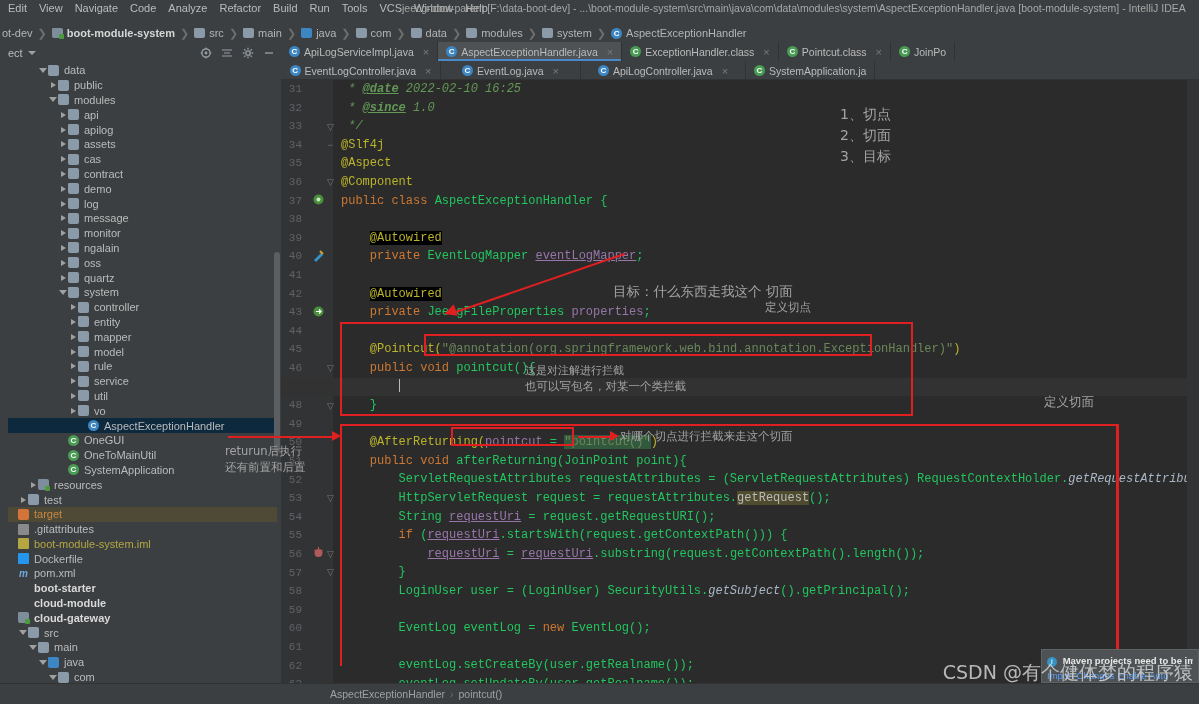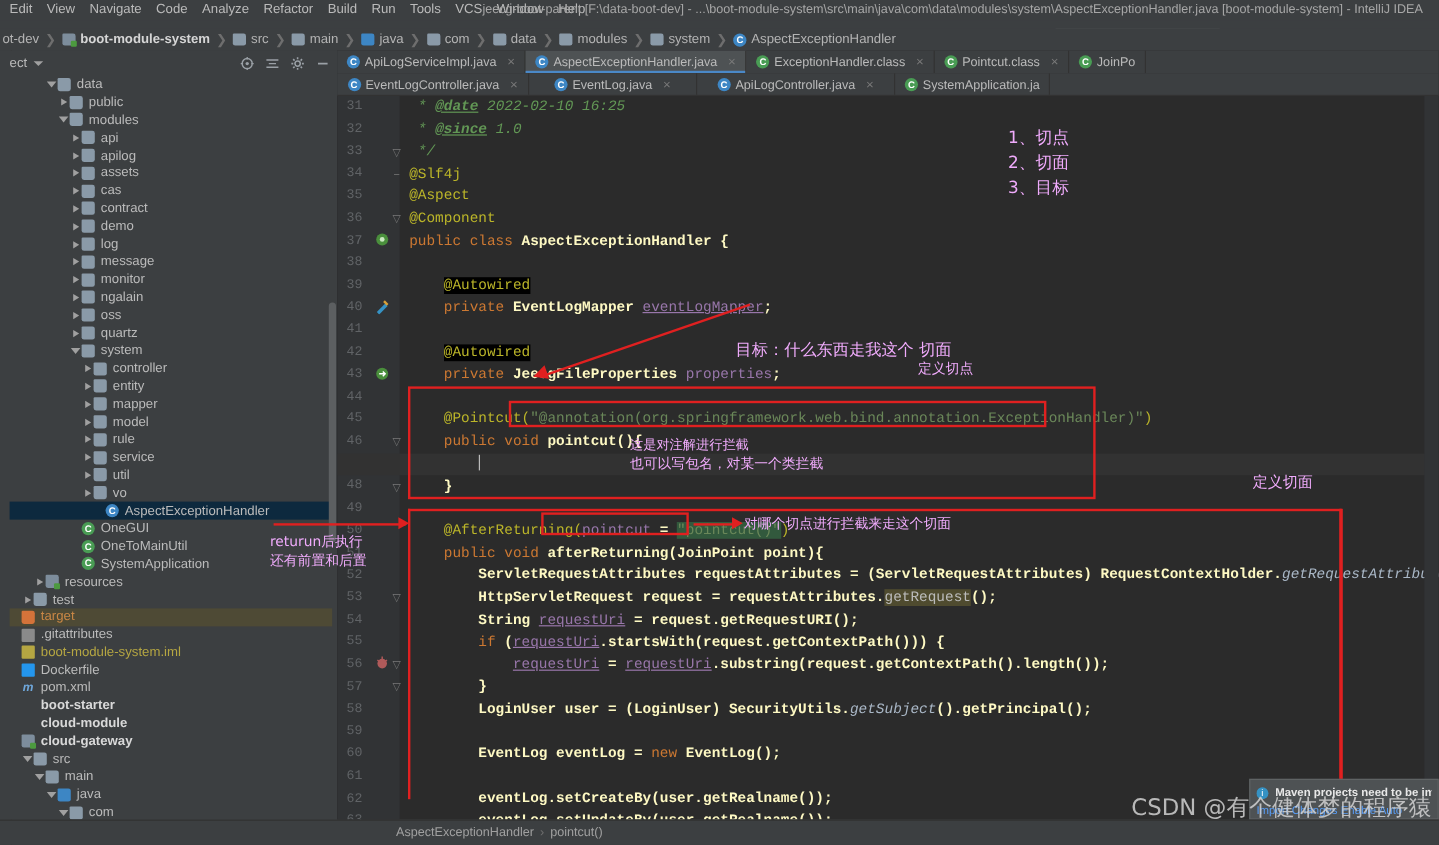--- a/index.html
+++ b/index.html
@@ -181,35 +181,35 @@
   }
   .cl { height: 18.6px; white-space: pre; }
   .cl.cur { background: #323232; }
   .k  { color: #cc7832; }        
   .an { color: #bbb529; }        
   .an-hl { color: #bbb529; background: #000000; }
   .s  { color: #6a8759; }        
   .s-hl { color: #6a8759; background: #32593d; }
   .cm { color: #629755; font-style: italic; }
   .cmt { color: #629755; font-style: italic; text-decoration: underline; font-weight: bold; }
-  .t  { color: #fef9c3; font-weight: bold; }        
+  .t  { color: #22c55e; }        
   .fl { color: #9876aa; }        
   .fl-u { color: #9876aa; text-decoration: underline; }
   .mi2 { color: #a9b7c6; font-style: italic; }
   .hl-warn  { background: #4f4b2f; }
   .caret-line { display:inline-block; width:1px; height:13px; background:#bbbbbb; vertical-align:-2px; }
 
   
   .stripe {
     position: absolute; right: 0; top: 38px; width: 12px; height: 603px;
     background: #313335;
   }
 
   
-  .ann { position: absolute; color: #f0abfc; font-size: 13px; white-space: pre; }
+  .ann { position: absolute; color: #a3a3a3; font-size: 13px; white-space: pre; }
   .ann-cn { font-family: "DejaVu Sans", sans-serif; }
   .rbox { position: absolute; border: 2px solid #e02020; }
   .rline { position: absolute; background: #e02020; }
   .arrowhead { position: absolute; width: 0; height: 0; }
 
   
   .notif {
     position: absolute; right: 0; bottom: 21px; width: 158px; height: 34px;
     background: #4e5254; border: 1px solid #5f6364;
     font-size: 9.5px; color: #e8e8e8; padding: 4px 5px;

